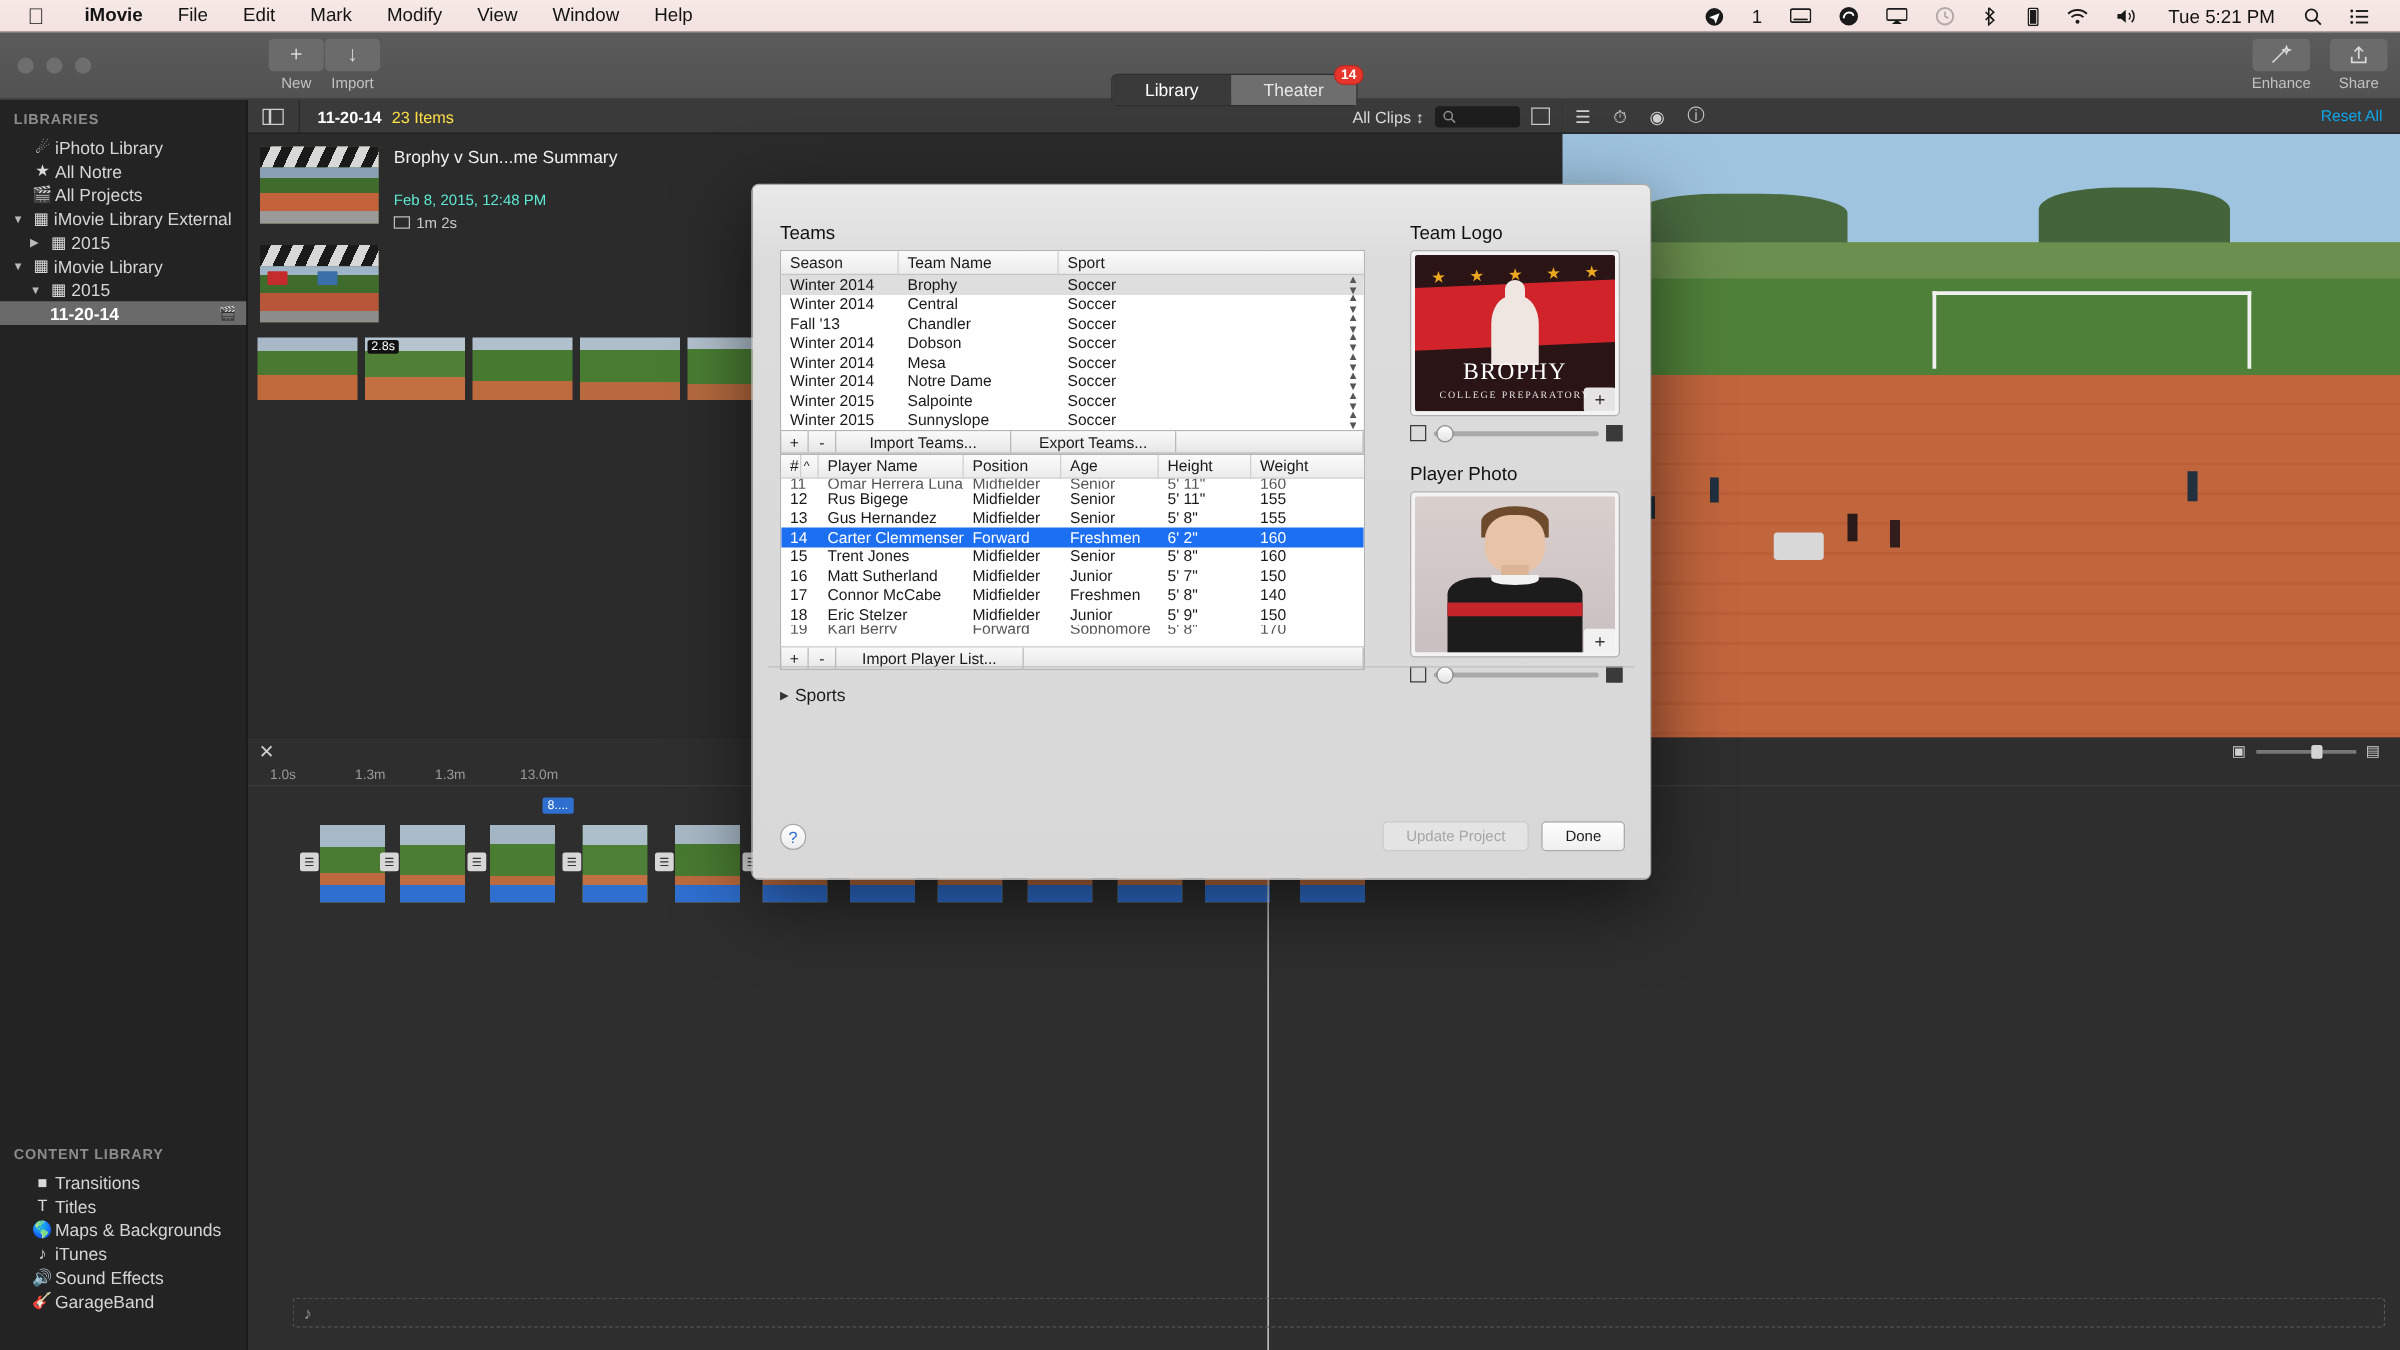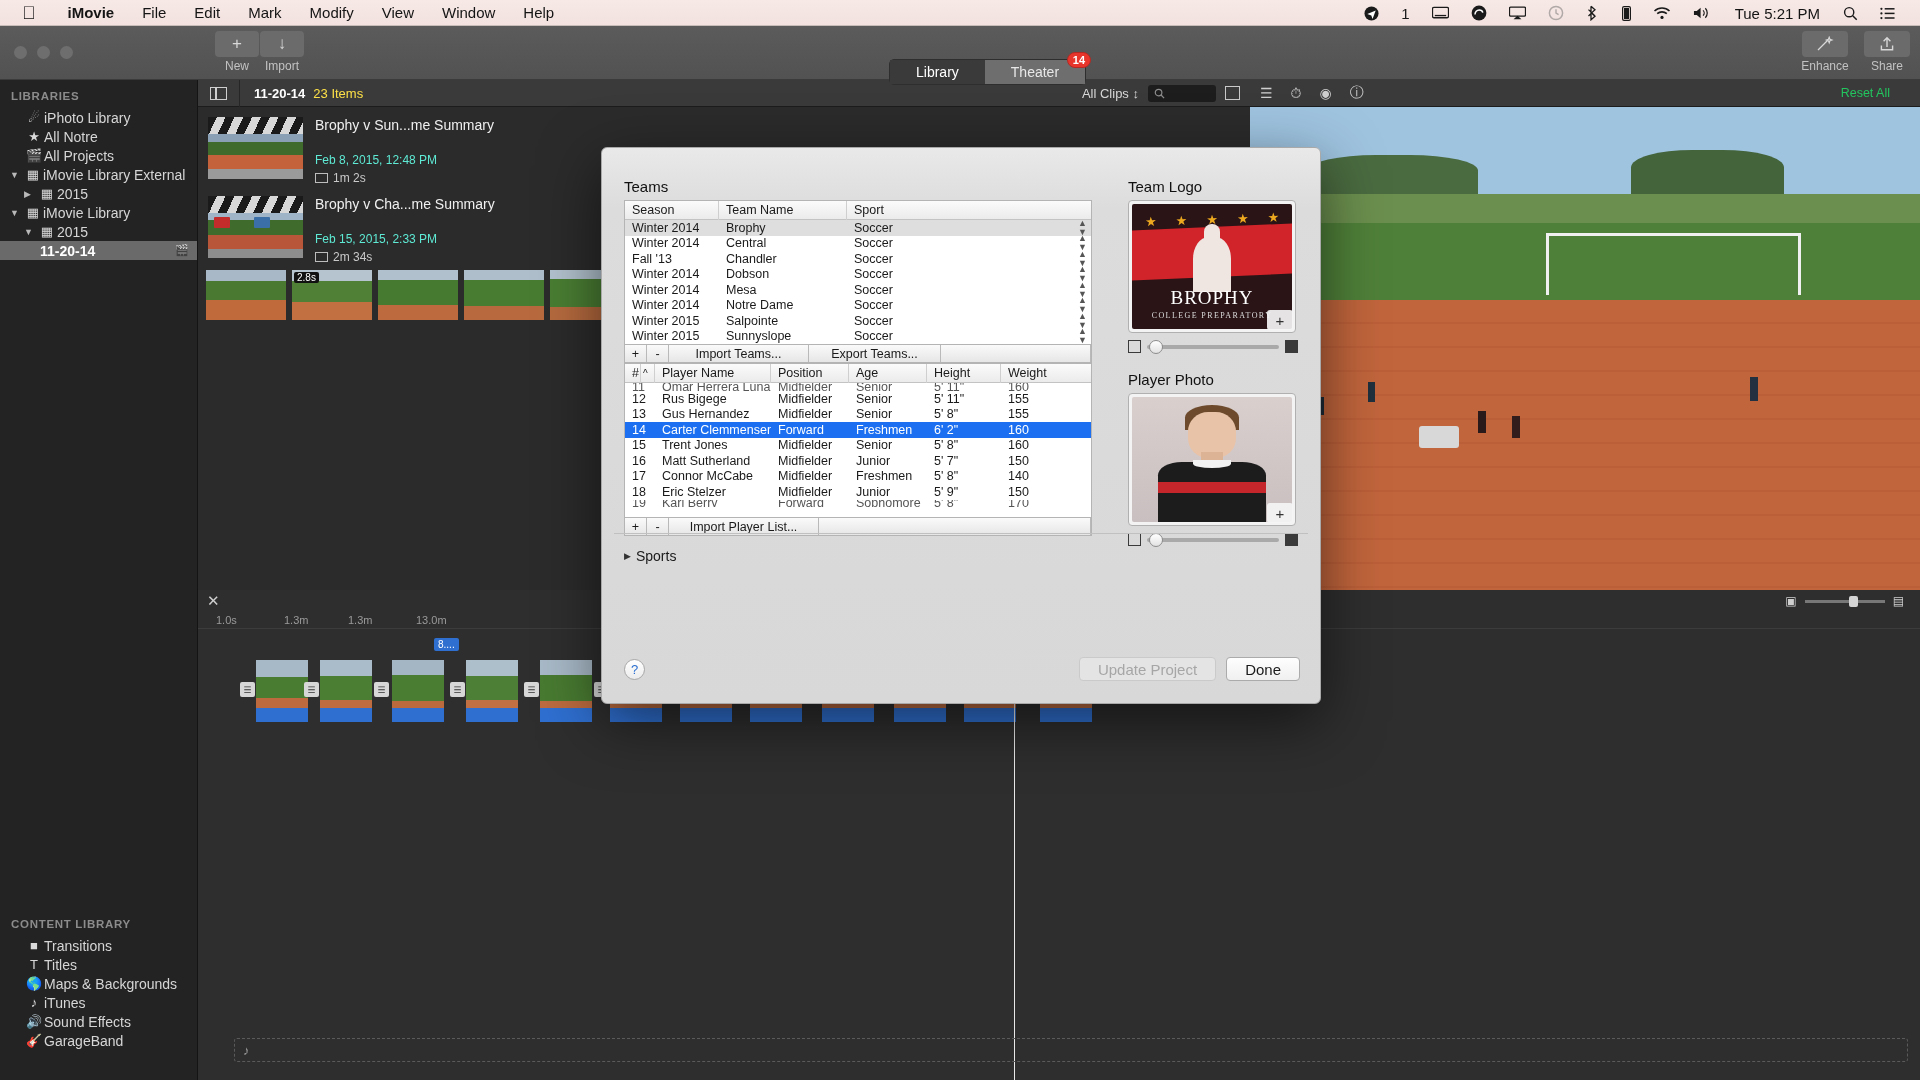--- a/index.html
+++ b/index.html
@@ -145,21 +145,21 @@
   .preview {
     position: absolute; left: 1070px; top: 80px; right: 0; height: 510px;
     background: #1b1b1b; z-index: 8;
   }
   .pv-tools {
     height: 27px; background: #3a3a3a; display: flex; align-items: center;
     justify-content: flex-start; gap: 18px; padding-left: 26px; border-bottom:1px solid #1c1c1c;
     position: relative;
   }
   .pv-ic { color: #cfcfcf; font-size: 14px; }
-  .reset-all { position: absolute; right: 30px; color: #22c55e; font-size: 12.5px;}
+  .reset-all { position: absolute; right: 14px; color: #0ea5e9; font-size: 12.5px;}
   .pv-video { position:absolute; top:27px; left:0; right:0; bottom:0; overflow:hidden; }
 
   
   .timeline {
     position: absolute; left: 198px; top: 590px; right: 0; bottom: 0;
     background: #2e2e2e; z-index: 5;
   }
   .tl-head { height: 22px; position: relative; }
   .tl-close { position: absolute; left: 9px; top: 2px; color:#cfcfcf; font-size: 15px;}
   .tl-zoom { position:absolute; right: 16px; top: 4px; display:flex; align-items:center; gap:8px;}
@@ -230,21 +230,21 @@
 
   .dlg-sep { position:absolute; left: 12px; right: 12px; top: 385px; height:1px; background:#c0c0c0;}
   .dlg-foot { position: absolute; left: 0; right: 0; bottom: 14px; height: 30px; }
   .help-btn {
     position: absolute; left: 22px; top: 0; width: 21px; height: 21px; border-radius: 50%;
     border: 1px solid #a8a8a8; background: linear-gradient(to bottom,#fff,#ececec);
     color: #2b6fd0; display:flex; align-items:center; justify-content:center; font-size: 13px;
   }
   .btn {
     height: 24px; padding: 0 18px; border-radius: 4px; border: 1px solid #ababab;
-    background: linear-gradient(to bottom,#fefefe,#f0f0f0); font-size: 15px;
+    background: linear-gradient(to bottom,#fefefe,#f0f0f0); font-size: 12px;
     display: inline-flex; align-items: center; justify-content: center;
   }
   .btn.dis { color: #a6a6a6; background: #e4e4e4; border-color:#cacaca; }
   .foot-right { position: absolute; right: 20px; top: -2px; display: flex; gap: 10px; }
 
   
   .side-panel { position: absolute; right: 22px; top: 30px; width: 170px; }
   .panel-title { font-size: 15px; margin-bottom: 5px; color:#111;}
   .media-box {
     width: 168px; height: 133px; background: #f3f3f3;
@@ -533,28 +533,20 @@
           </div>
         </div>
       </div>
 
       <div class="clip-row">
         <div class="clip-thumb">
           <div class="clapper"></div>
           <div style="position:absolute;top:17px;left:0;right:0;bottom:0;background:linear-gradient(to bottom,#9fb4c6 0 16%,#3f6b2c 16% 48%,#b8563a 48% 80%,#8d8d8d 80% 100%);"></div>
           <div style="position:absolute;top:21px;left:6px;width:16px;height:11px;background:#c42b2b;border-radius:1px;"></div>
           <div style="position:absolute;top:21px;left:46px;width:16px;height:11px;background:#3a6fa8;border-radius:1px;"></div>
-        </div>
-        <div class="clip-info">
-          <div class="clip-name">Brophy v Cha...me Summary</div>
-          <div class="clip-date">Feb 15, 2015, 2:33 PM</div>
-          <div class="clip-dur">
-            <span class="dur-ic"></span>
-            <span>2m 34s</span>
-          </div>
         </div>
       </div>
     </div>
 
 
     <div class="thumb-grid">
       <div class="gthumb" style="background:linear-gradient(to bottom,#a8b8c6 0 22%,#4a7a32 22% 60%,#c06a3c 60% 100%);"></div>
       <div class="gthumb" style="background:linear-gradient(to bottom,#b6c4d0 0 22%,#4f8036 22% 64%,#c27042 64% 100%);">
         <span class="tag">2.8s</span>
       </div>

